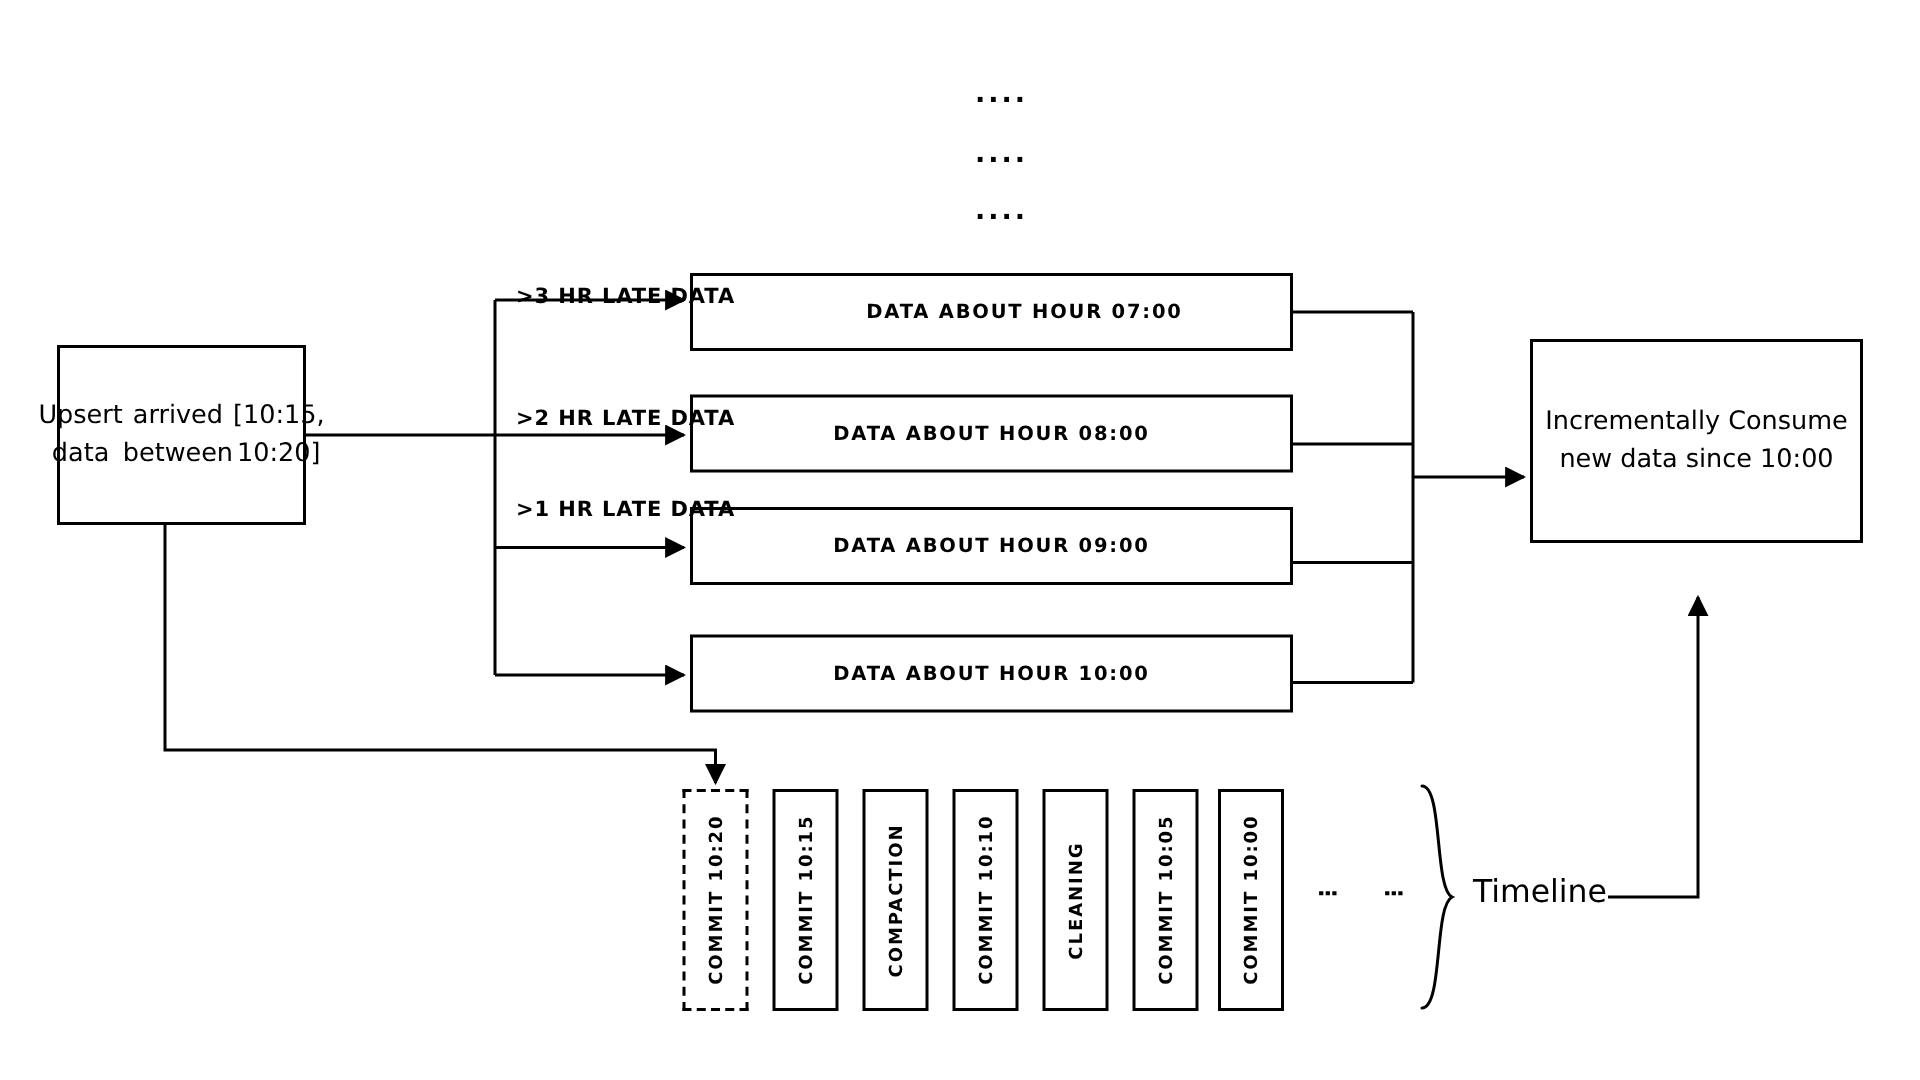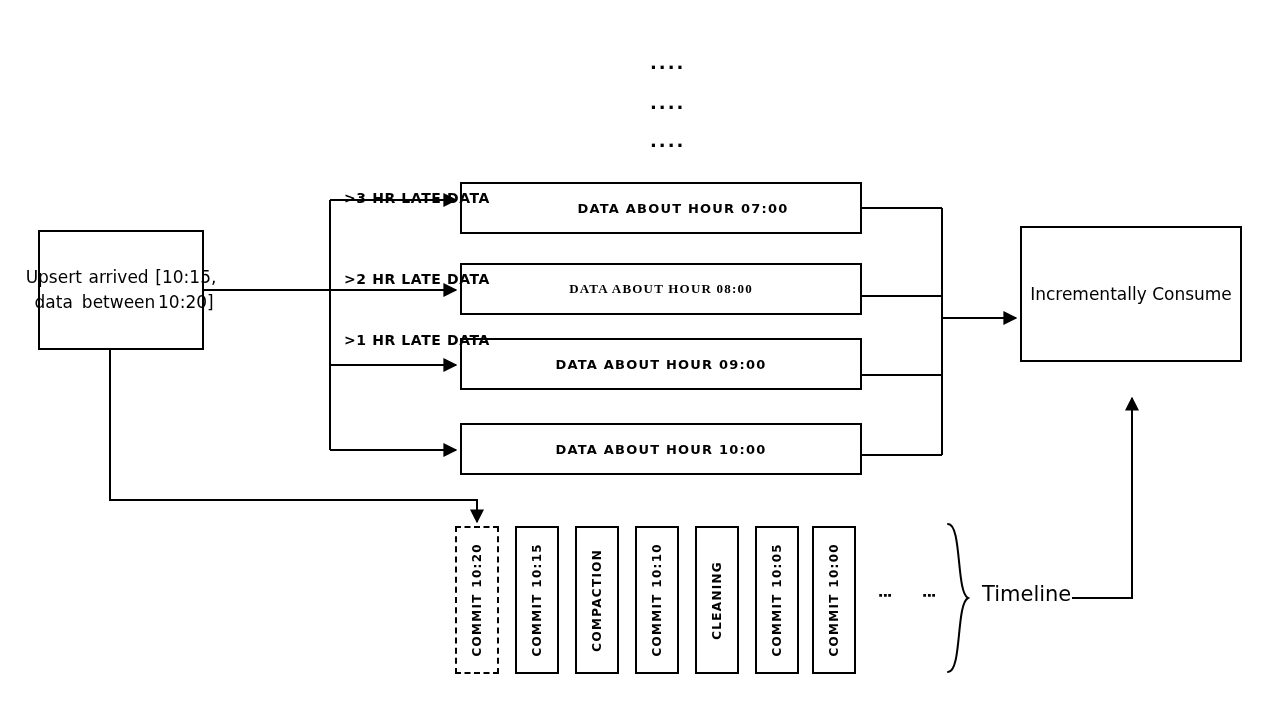--- a/index.html
+++ b/index.html
@@ -48,21 +48,21 @@
   }
   .hour-box {
     left: 460px;
     width: 402px;
     height: 52px;
     font-size: 13px;
     font-weight: bold;
     letter-spacing: 1.2px;
   }
   .hour-0 { top: 182px; padding-left: 44px; }
-  .hour-1 { top: 263px; font-family: Liberation Serif, serif; }
+  .hour-1 { top: 263px; }
   .hour-2 { top: 338px; text-align: center; }
   .hour-3 { top: 423px; }
 
   .commit-box {
     position: absolute;
     box-sizing: border-box;
     border: 2px solid #000;
     background: #fff;
     width: 44px;
     height: 148px;
@@ -156,20 +156,21 @@
   <div class="box hour-box hour-3">
     <span>DATA ABOUT HOUR 10:00</span>
   </div>
 
   <div class="late-label" style="left:344px; top:190px;">&gt;3 HR LATE DATA</div>
   <div class="late-label" style="left:344px; top:271px;">&gt;2 HR LATE DATA</div>
   <div class="late-label" style="left:344px; top:332px;">&gt;1 HR LATE DATA</div>
 
   <div class="box consume-box">
     <span>Incrementally Consume</span>
+    <span>new data since 10:00</span>
   </div>
 
   <div class="commit-box dashed" style="left:455px;">
     <span class="commit-label">COMMIT 10:20</span>
   </div>
   <div class="commit-box" style="left:515px;">
     <span class="commit-label">COMMIT 10:15</span>
   </div>
   <div class="commit-box" style="left:575px;">
     <span class="commit-label">COMPACTION</span>

